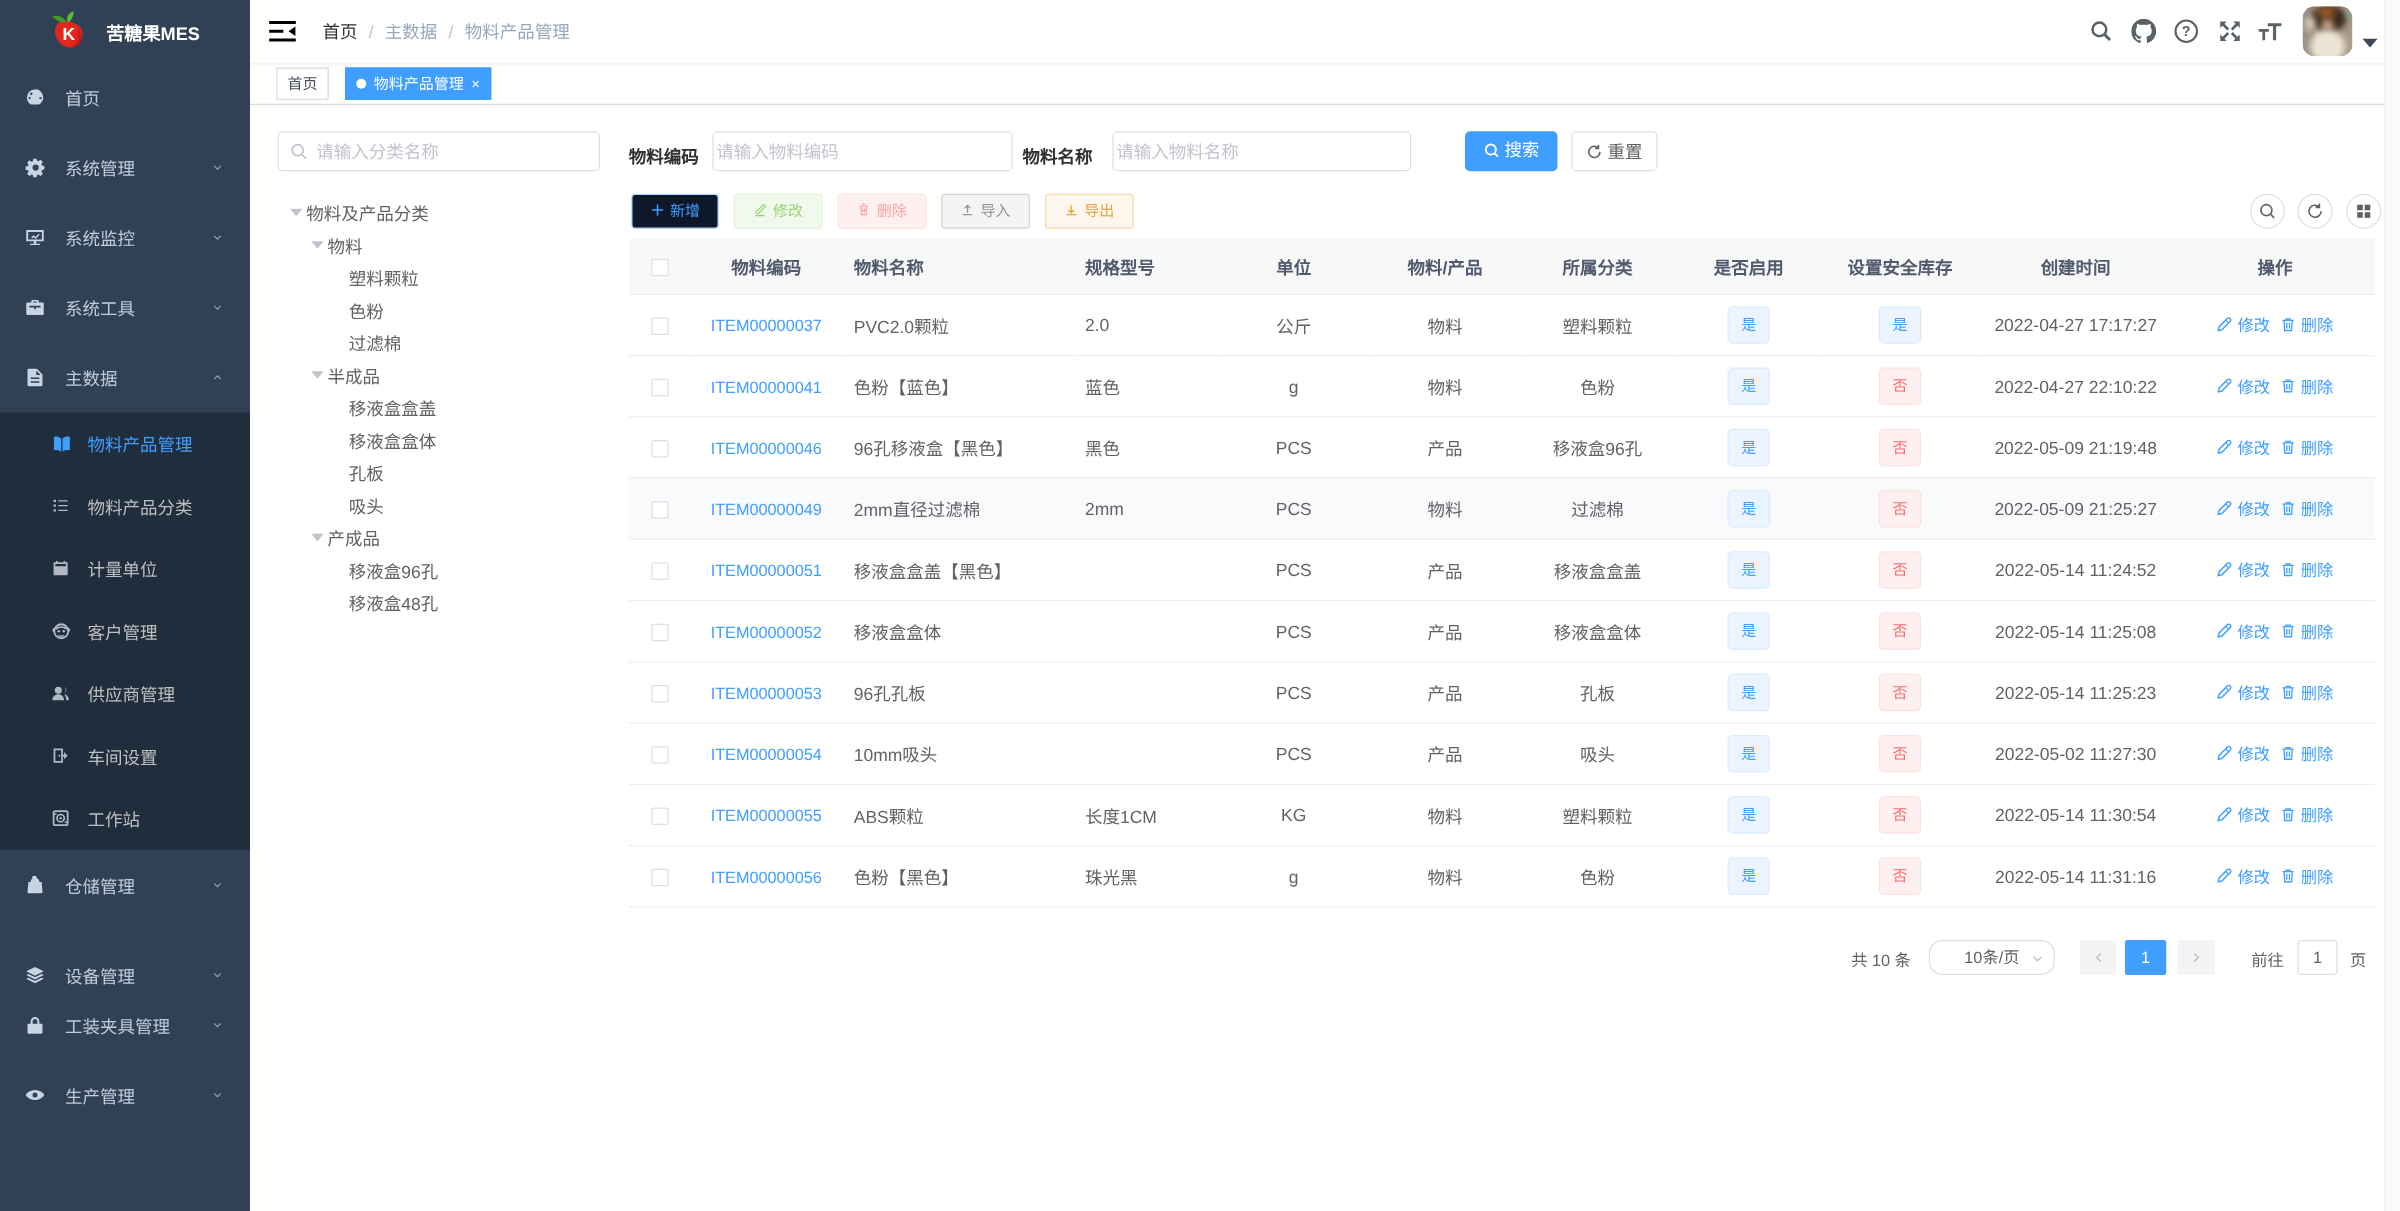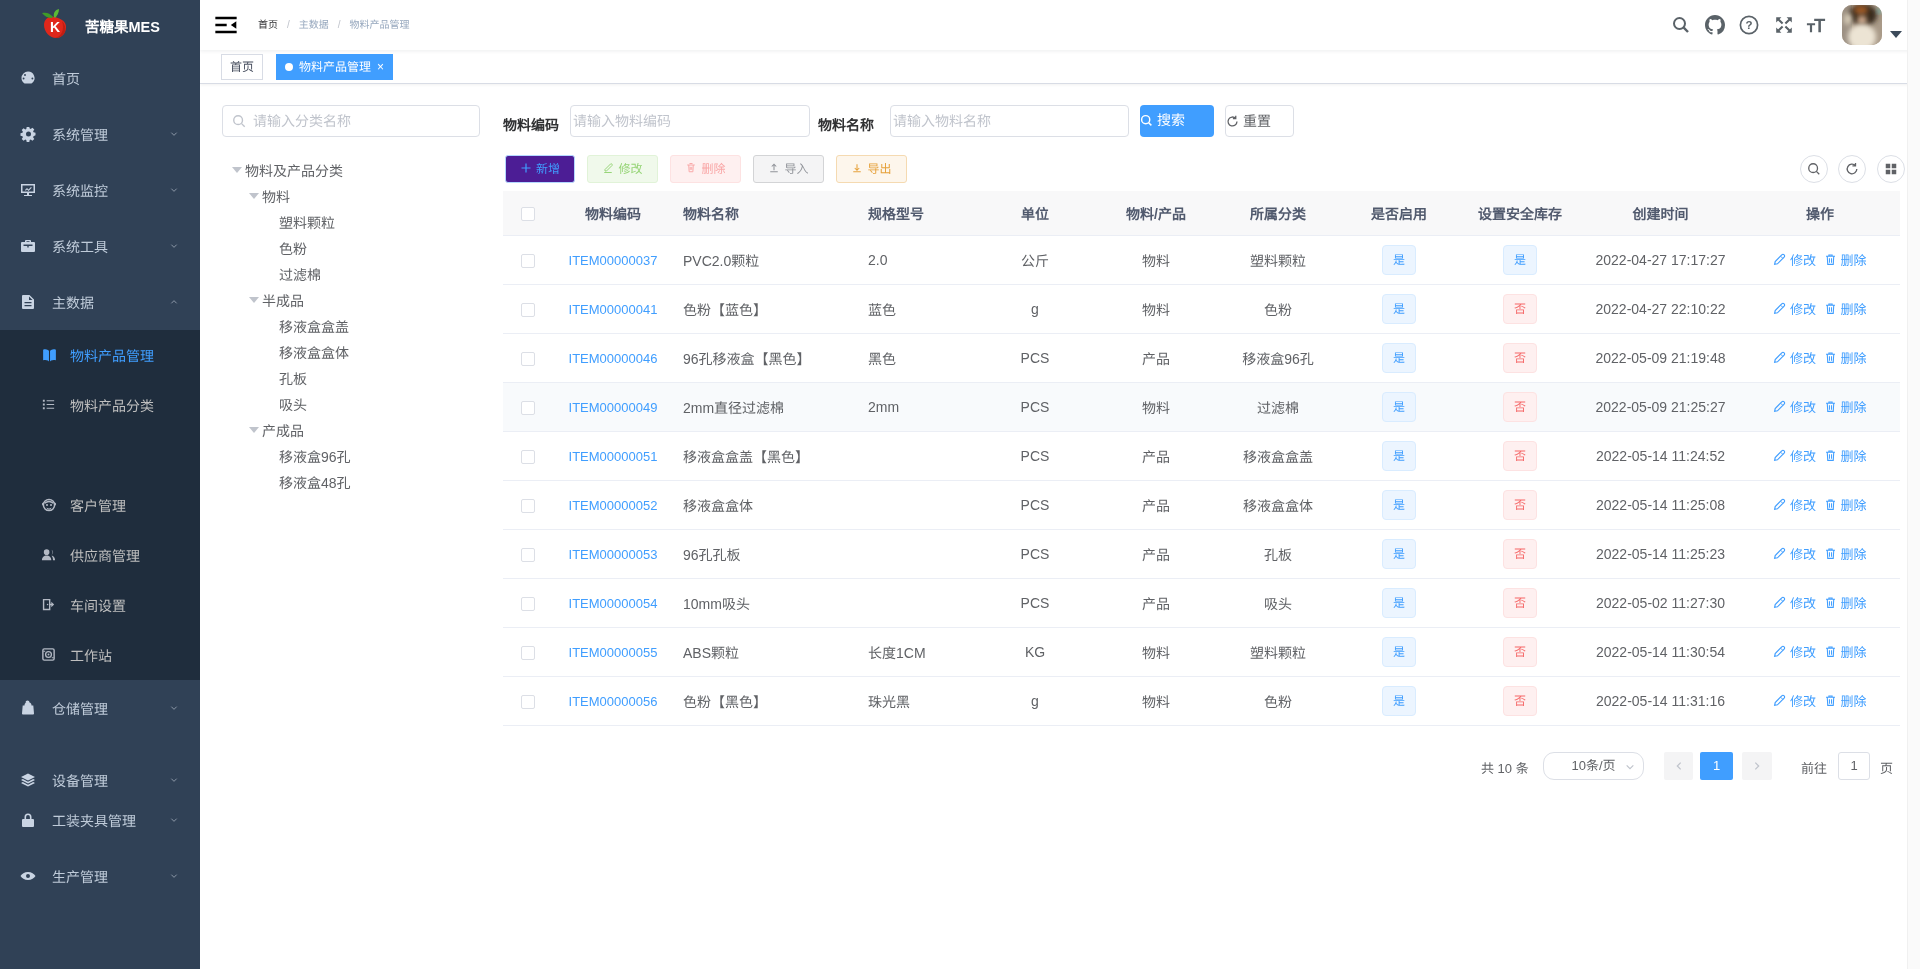--- a/index.html
+++ b/index.html
@@ -15,21 +15,21 @@
 .menu-item .mt { margin-left:16px; }
 .menu-item .arrow { position:absolute; right:22px; top:50%; width:8px; height:8px; }
 .submenu { position:absolute; left:0; top:330px; width:200px; height:350px; background:#1f2d3d; }
 .sub-item { position:absolute; left:0; width:200px; height:50px; display:flex; align-items:center; color:#bfbfbf; font-size:14px; }
 .sub-item .mi { width:16px; height:16px; margin-left:41px; flex:none; }
 .sub-item .mt { margin-left:13px; }
 .sub-item.active { color:#409eff; }
 
 .navbar { position:fixed; left:200px; top:0; right:0; height:50px; background:#fff; box-shadow:0 1px 4px rgba(0,21,41,.08); z-index:5; }
 .hamburger { position:absolute; left:15px; top:14px; width:22px; height:22px; }
-.crumb { position:absolute; left:58px; top:0; height:50px; line-height:50px; font-size:10px; color:#97a8be; }
+.crumb { position:absolute; left:58px; top:0; height:50px; line-height:50px; font-size:14px; color:#97a8be; }
 .crumb .c1 { color:#303133; font-weight:400; }
 .crumb .sep { margin:0 9px; color:#c0c4cc; }
 .nav-icons { position:absolute; left:0; right:0; top:0; height:50px; }
 .nico { position:absolute; top:15px; width:20px; height:20px; }
 .avatar { position:absolute; right:38px; top:5px; width:40px; height:40px; border-radius:10px; overflow:hidden; }
 .caretd { position:absolute; right:18px; top:31px; width:0; height:0; border:6px solid transparent; border-top:7px solid #3c4a5a; }
 
 .tagsbar { position:fixed; left:200px; top:50px; right:0; height:34px; background:#fff; border-bottom:1px solid #d8dce5; box-shadow:0 1px 3px 0 rgba(0,0,0,.06); z-index:4; }
 .tag { display:inline-block; position:relative; height:26px; line-height:25px; border:1px solid #d8dce5; background:#fff; color:#495060; font-size:12px; padding:0 8px; margin-left:9px; margin-top:4px; vertical-align:top; }
 .tag.first { margin-left:21px; }
@@ -42,21 +42,21 @@
 .tree-search .ph { position:absolute; left:30px; top:0; line-height:30px; color:#c0c4cc; font-size:14px; }
 .tree-search svg { position:absolute; left:9px; top:8px; }
 .tree { position:absolute; left:20px; top:72px; width:280px; }
 .tnode { height:26px; display:flex; align-items:center; color:#606266; font-size:14px; }
 .tnode .car { width:0; height:0; border:5px solid transparent; border-top:6px solid #c0c4cc; margin-top:5px; margin-right:3px; flex:none; }
 .tnode .sp { width:13px; flex:none; }
 
 .fpanel { position:absolute; left:303px; top:0; right:20px; }
 .flabel { position:absolute; top:29px; font-weight:bold; color:#303133; font-size:14px; }
 .finput { position:absolute; top:20px; height:32px; border:1px solid #dcdfe6; border-radius:4px; line-height:30px; padding-left:2px; color:#c0c4cc; font-size:14px; }
-.btn { position:absolute; height:32px; border-radius:4px; font-size:14px; line-height:30px; text-align:left; }
+.btn { position:absolute; height:32px; border-radius:4px; font-size:14px; line-height:30px; text-align:center;margin-left:32px; }
 
 .abtn { position:absolute; top:70px; height:28px; line-height:26px; border-radius:3px; font-size:12px; text-align:center; border:1px solid; }
 .cbtn { position:absolute; top:70px; width:28px; height:28px; border-radius:50%; border:1px solid #dcdfe6; }
 
 .dtable { position:absolute; left:0; top:106px; width:1397px; border-collapse:collapse; table-layout:fixed; }
 .dtable th { height:44px; background:#f8f8f9; color:#515a6e; font-weight:bold; font-size:14px; border-bottom:1px solid #ebeef5; }
 .dtable td { height:49px; border-bottom:1px solid #ebeef5; text-align:center; color:#606266; font-size:14px; }
 .dtable td.tl, .dtable th.tl { text-align:left; padding-left:10px; }
 .dtable tr.hov td { background:#f8fafc; }
 .code { color:#409eff; font-size:13px; }
@@ -167,20 +167,26 @@
       <span class="mi"><svg viewBox="0 0 16 16" width="17" height="17">
           <path fill="#409eff" d="M2 2.5C3.5 2 5 2 6.5 2.8c.4.2.7.5 1 .8v10c-.3-.3-.6-.6-1-.8C5 12 3.5 12 2 12.5v-10zm12 0C12.5 2 11 2 9.5 2.8c-.4.2-.7.5-1 .8v10c.3-.3.6-.6 1-.8 1.5-.8 3-.8 4.5-.3v-10z"></path>
         </svg></span>
       <span class="mt">物料产品管理</span>
     </div>
 <div class="sub-item" style="top:380px">
       <span class="mi"><svg viewBox="0 0 16 16" width="15" height="15">
           <path fill="#b3b9c4" d="M2 3h2v2H2V3zm4 .5h8v1H6v-1zM2 7h2v2H2V7zm4 .5h8v1H6v-1zM2 11h2v2H2v-2zm4 .5h8v1H6v-1z"></path>
         </svg></span>
       <span class="mt">物料产品分类</span>
+    </div>
+<div class="sub-item" style="top:430px">
+      <span class="mi"><svg viewBox="0 0 16 16" width="15" height="15">
+          <path fill="#b3b9c4" d="M2 3h12v11H2V3zm1.5 1.5v2h9v-2h-9zM4 2h1.5v2H4V2zm6.5 0H12v2h-1.5V2z"></path>
+        </svg></span>
+      <span class="mt">计量单位</span>
     </div>
 <div class="sub-item" style="top:480px">
       <span class="mi"><svg viewBox="0 0 16 16" width="16" height="16">
           <circle cx="8" cy="8" r="5.6" fill="none" stroke="#b3b9c4" stroke-width="1.5"></circle>
           <path d="M2.5 8.6a1.6 1.6 0 0 1 0-3.2zM13.5 8.6a1.6 1.6 0 0 0 0-3.2z" fill="#b3b9c4"></path>
           <path d="M3.6 6.2c2.6-2 6.2-2 8.8 0" fill="none" stroke="#b3b9c4" stroke-width="1.4"></path>
           <circle cx="6" cy="8" r="1" fill="#b3b9c4"></circle>
           <circle cx="10" cy="8" r="1" fill="#b3b9c4"></circle>
           <path d="M5.5 10.5c1.5 1.2 3.5 1.2 5 0l-.6 1.5c-1.2.8-2.6.8-3.8 0z" fill="#b3b9c4"></path>
         </svg></span>
@@ -330,21 +336,21 @@
 <div class="finput" style="left:67px;width:240px">请输入物料编码</div>
 <div class="flabel" style="left:315px">物料名称</div>
 <div class="finput" style="left:387px;width:239px">请输入物料名称</div>
 <div class="btn" style="left:637px;top:20px;width:74px;background:#409eff;color:#fff"><svg width="13" height="13" viewBox="0 0 16 16" style="vertical-align:-1.5px;margin-right:4px">
           <circle cx="7" cy="7" r="5" fill="none" stroke="#fff" stroke-width="1.8"></circle>
           <path d="M10.7 10.7 14 14" stroke="#fff" stroke-width="1.8"></path>
         </svg>搜索</div>
 <div class="btn" style="left:722px;top:20px;width:69px;border:1px solid #dcdfe6;color:#606266"><svg width="13" height="13" viewBox="0 0 16 16" style="vertical-align:-1.5px;margin-right:4px">
           <path d="M13.5 8a5.5 5.5 0 1 1-1.6-3.9M12 1v3.5H8.5" fill="none" stroke="#606266" stroke-width="1.6"></path>
         </svg>重置</div>
-<div class="abtn" style="left:2px;width:70px;background:#4c1d95;border-color:#b3d8ff;color:#409eff"><svg width="12" height="12" viewBox="0 0 16 16" style="vertical-align:-1px;margin-right:4px">
+<div class="abtn" style="left:2px;width:70px;background:#0f172a;border-color:#b3d8ff;color:#409eff"><svg width="12" height="12" viewBox="0 0 16 16" style="vertical-align:-1px;margin-right:4px">
           <path d="M8 2v12M2 8h12" stroke="#409eff" stroke-width="1.6"></path>
         </svg>新增</div>
 <div class="abtn" style="left:84px;width:71px;background:#f0f9eb;border-color:#e1f3d8;color:#95d475"><svg width="12" height="12" viewBox="0 0 16 16" style="vertical-align:-1px;margin-right:4px">
           <path d="M11.5 2.5a1.5 1.5 0 0 1 2 2L6 12H4v-2l7.5-7.5zM3 14h10" stroke="#95d475" stroke-width="1.3" fill="none"></path>
         </svg>修改</div>
 <div class="abtn" style="left:167px;width:71px;background:#fef0f0;border-color:#fde2e2;color:#f9a7a7"><svg width="12" height="12" viewBox="0 0 16 16" style="vertical-align:-1px;margin-right:4px">
           <path d="M3 4h10M6 2h4M5 4l.5 9h5L11 4M7 6.5v4M9 6.5v4" stroke="#f9a7a7" stroke-width="1.3" fill="none"></path>
         </svg>删除</div>
 <div class="abtn" style="left:250px;width:71px;background:#f4f4f5;border-color:#d3d4d6;color:#909399"><svg width="12" height="12" viewBox="0 0 16 16" style="vertical-align:-1px;margin-right:4px">
           <path d="M8 11V3M5 6l3-3 3 3M3 13h10" stroke="#909399" stroke-width="1.4" fill="none"></path>

